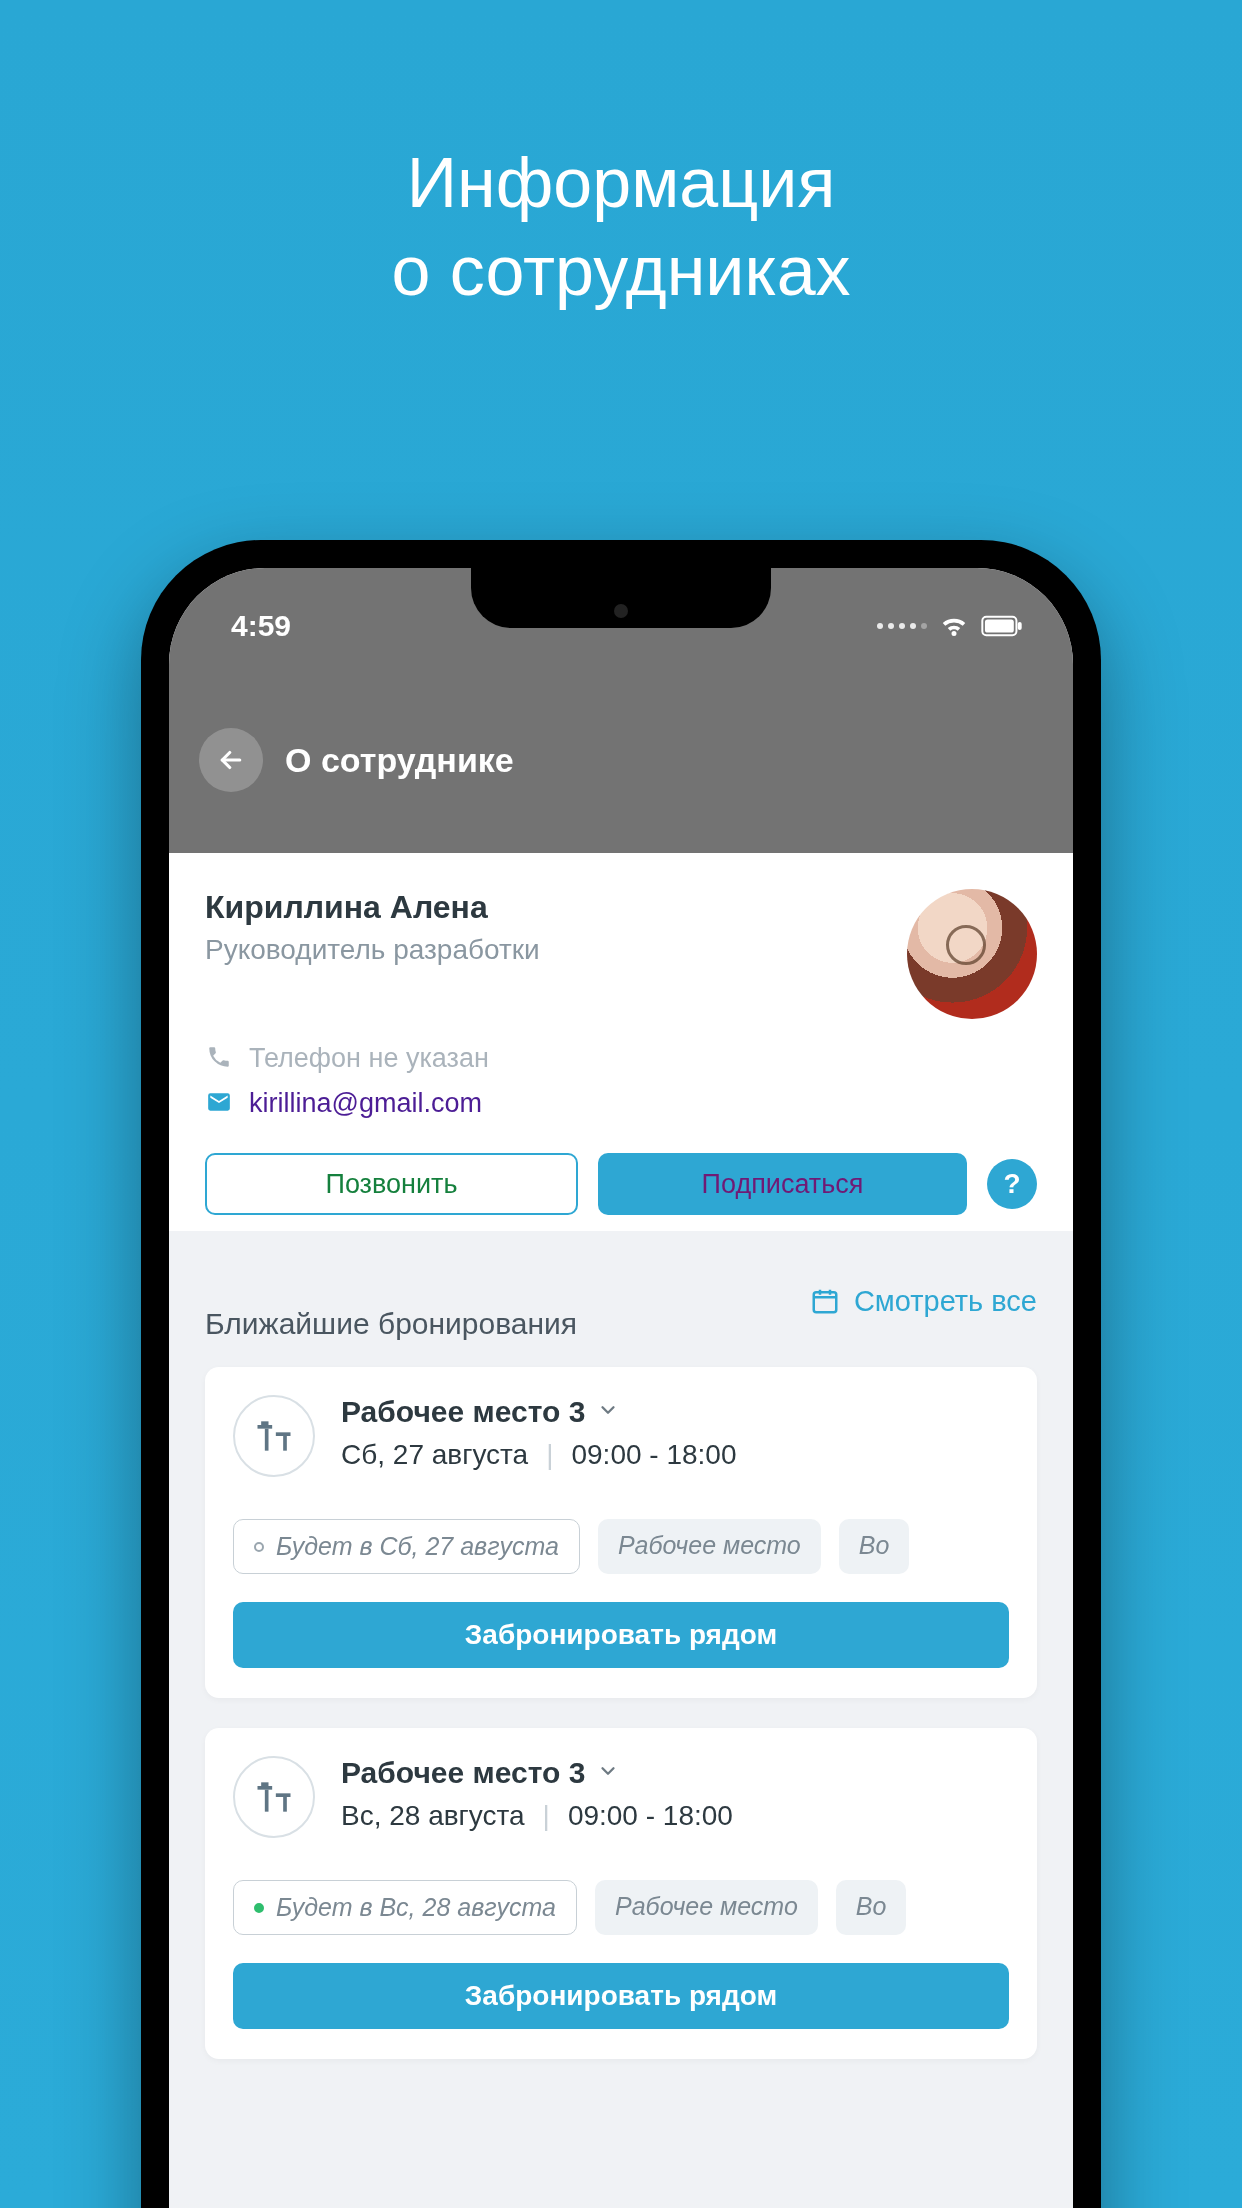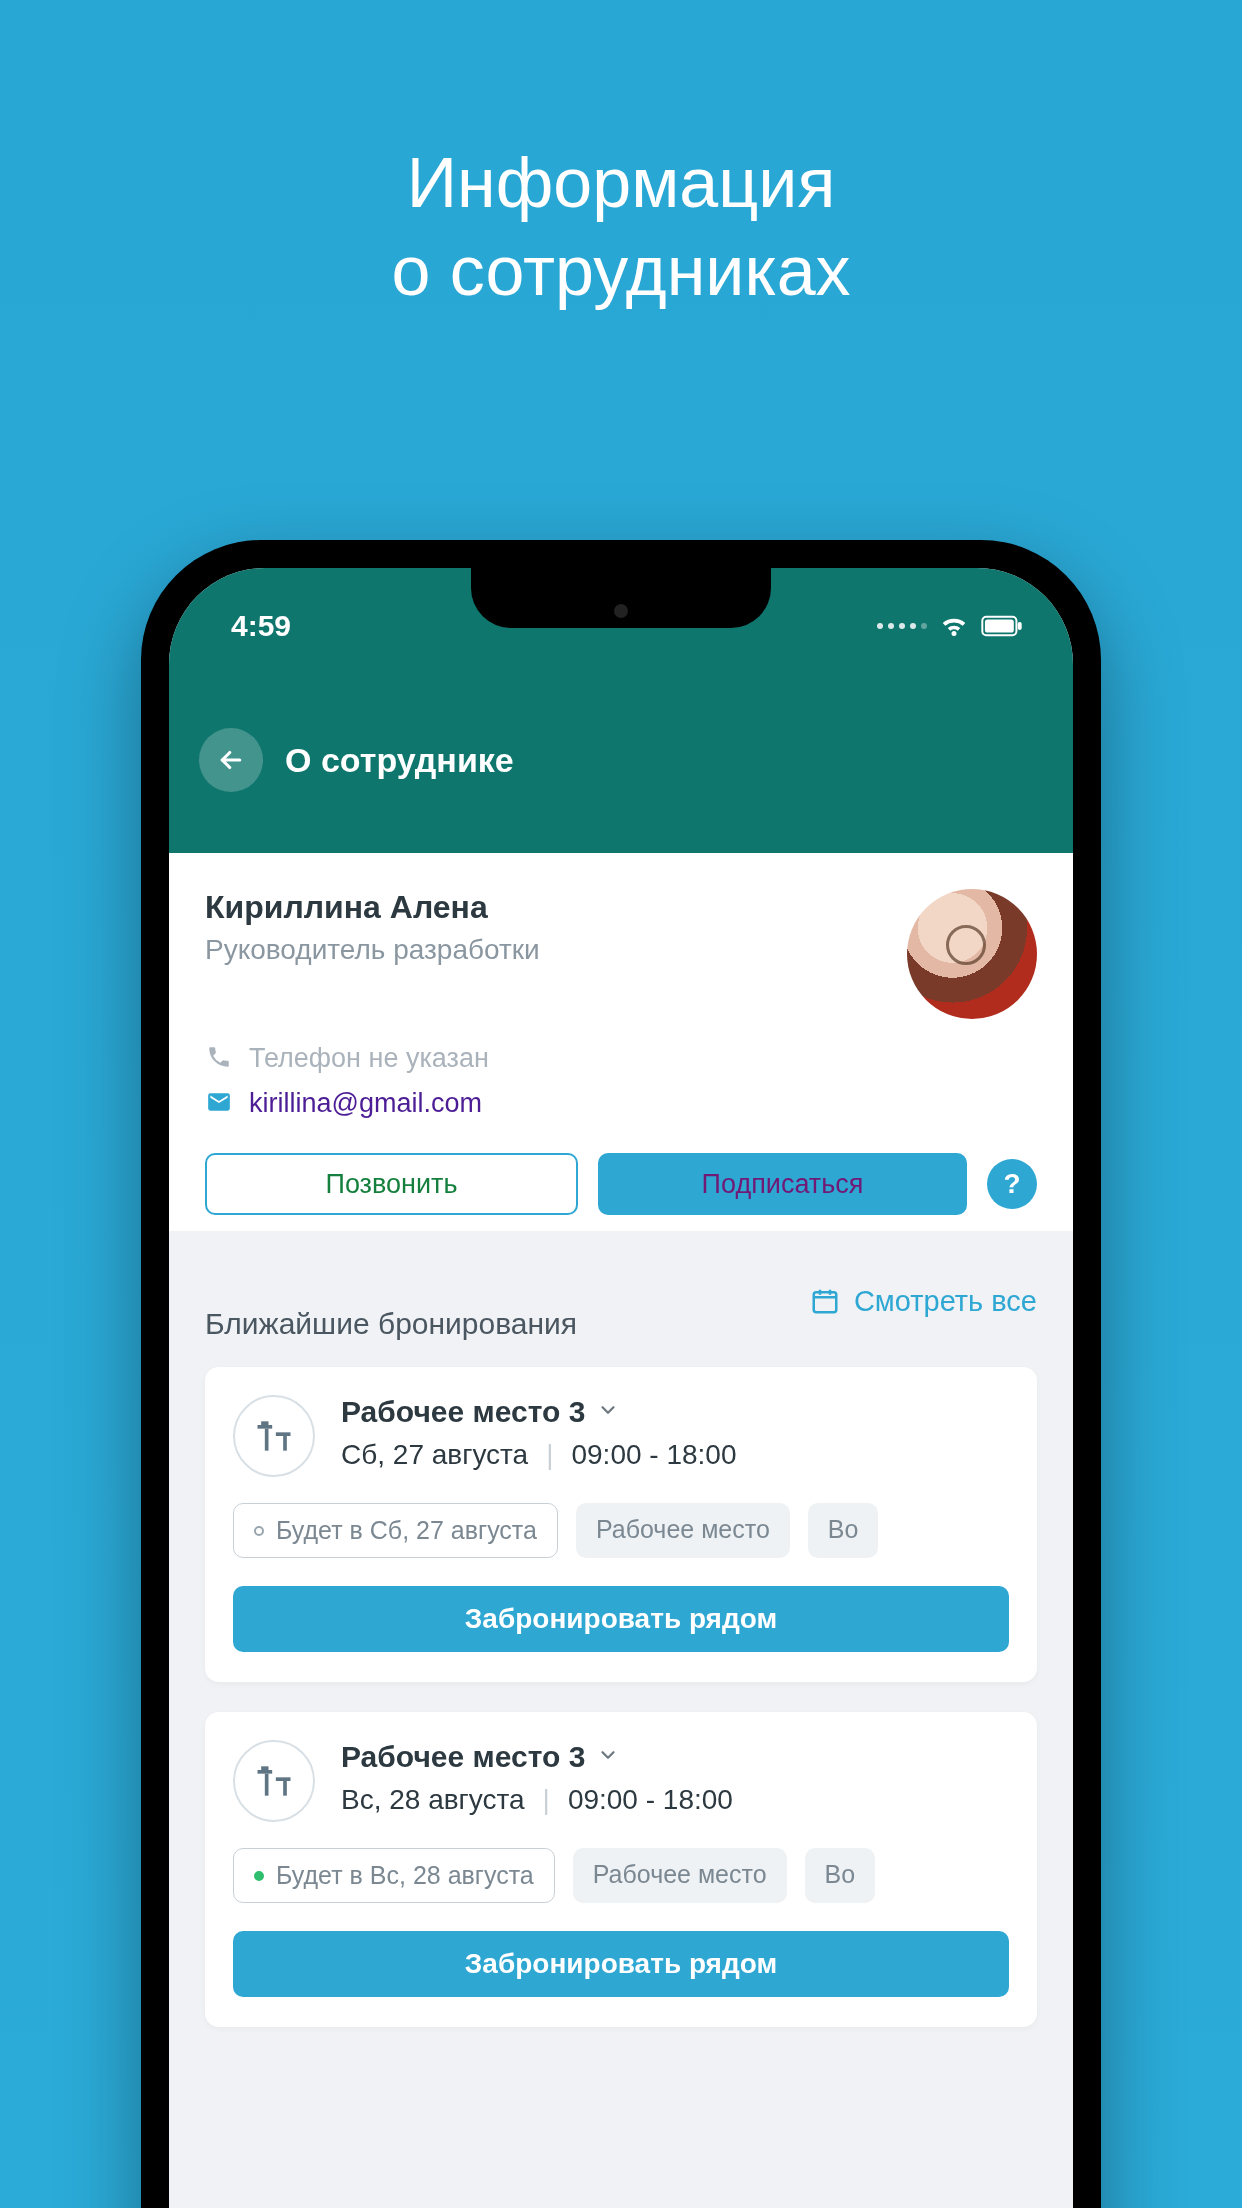--- a/index.html
+++ b/index.html
@@ -28,21 +28,21 @@
 }
 .notch {
   position:absolute; top:0; left:50%; transform:translateX(-50%);
   width:300px; height:60px; background:#000; border-bottom-left-radius:40px; border-bottom-right-radius:40px; z-index:50;
 }
 .notch::before {
   content:""; position:absolute; left:50%; top:36px; transform:translateX(-50%);
   width:14px; height:14px; border-radius:50%; background:#222;
 }
 .tophdr {
-  background:#0f766e; height:285px; position:relative; color:#fff;
+  background:#737373; height:285px; position:relative; color:#fff;
 }
 .statusbar {
   display:flex; justify-content:space-between; align-items:center;
   padding: 26px 50px 0 62px; height:90px; font-weight:600; font-size:30px;
 }
 .status-right { display:flex; align-items:center; gap:12px; }
 .dots { display:flex; gap:5px; }
 .dots span { width:6px; height:6px; border-radius:50%; background:rgba(255,255,255,0.85); display:block; }
 .dots span.dim { background:rgba(255,255,255,0.35); }
 .wifi-icon svg, .battery-icon svg { display:block; }
@@ -95,21 +95,21 @@
 .desk-icon {
   width:82px; height:82px; border-radius:50%; border:2px solid #d9e0e5; display:flex; align-items:center; justify-content:center; flex:0 0 auto;
 }
 .desk-icon svg { width:44px; height:44px; }
 .booking-info { flex:1; }
 .booking-title-row { display:flex; align-items:center; gap:12px; }
 .booking-title { font-size:30px; font-weight:700; color:#2d3940;}
 .chev-down { color:#6e7a83; }
 .booking-when { display:flex; align-items:center; gap:18px; margin-top:10px; font-size:28px; color:#2d3940;}
 .divider-pipe { color:#c9d1d7; }
-.chip-row { display:flex; gap:18px; margin-top:26px; overflow:hidden; }
+.chip-row { display:flex; gap:18px; margin-top:42px; overflow:hidden;font-style:italic; }
 .chip {
   border-radius:10px; padding:12px 20px; font-size:25px; white-space:nowrap;
 }
 .chip-outline { border:1.5px solid #c8d0d6; color:#7b8892; display:flex; align-items:center; gap:12px;}
 .chip-outline .dot { width:10px; height:10px; border-radius:50%; border:2px solid #9aa6af; }
 .chip-outline .dot.green { background:#2fbe6e; border-color:#2fbe6e; }
 .chip-soft { background:#eef2f5; color:#7b8892; }
 .book-btn {
   height:66px; margin-top:28px; border-radius:10px; background:#2ea7d3; color:#fff;
   display:flex; align-items:center; justify-content:center; font-size:28px; font-weight:600;

